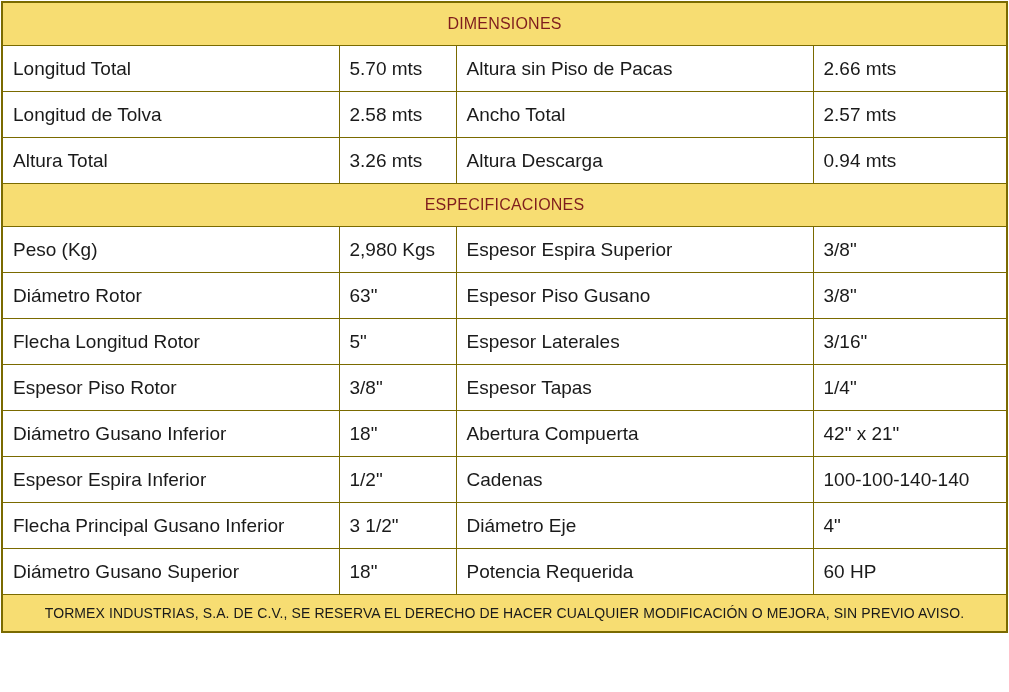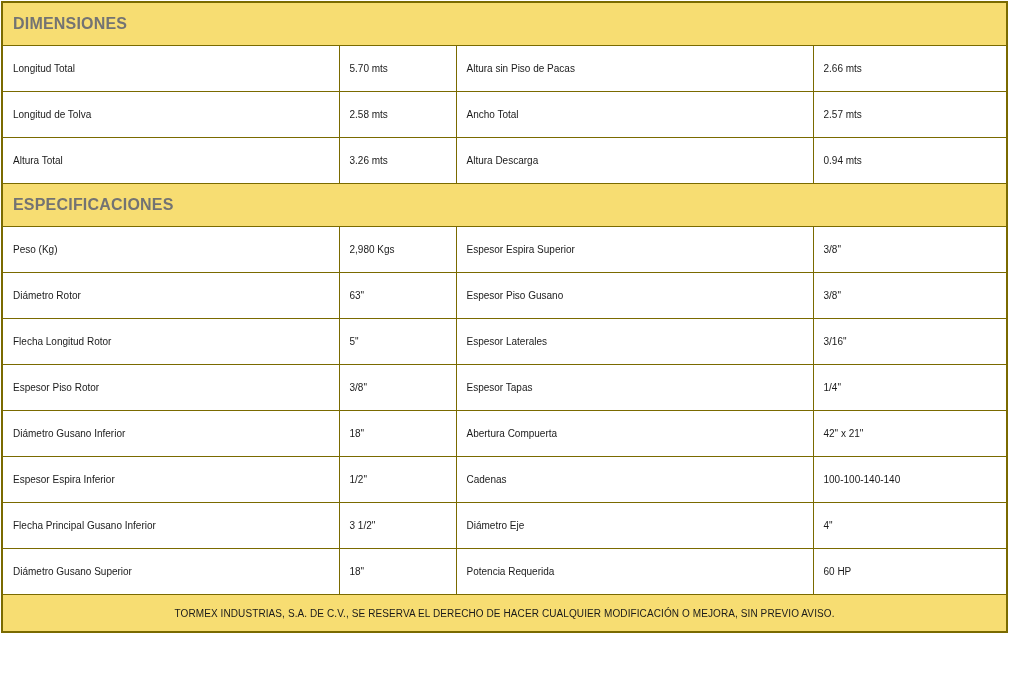--- a/index.html
+++ b/index.html
@@ -17,39 +17,40 @@
     border-collapse: collapse;
     table-layout: fixed;
     width: 1007px;
     margin: 1px 0 0 1px;
     border: 2px solid #7a6a00;
   }
   .spec-table td {
     border: 1px solid #7a6a00;
     padding: 0 10px;
     height: 45px;
-    font-size: 10px;
+    font-size: 19px;
     color: #1a1a1a;
     vertical-align: middle;
     background: #ffffff;
     white-space: nowrap;
     overflow: hidden;
   }
   td.section-header {
     background: #f7dd72;
-    font-weight: bold;
+    text-align: center;
+    font-weight: normal;
     font-size: 16px;
-    color: #737373;
+    color: #7f1d1d;
     letter-spacing: 0.2px;
     height: 42px;
   }
   td.footer-cell {
     background: #f7dd72;
     text-align: center;
-    font-size: 10px;
+    font-size: 14px;
     color: #1a1a1a;
     height: 36px;
     letter-spacing: 0.1px;
   }
   .col-label-a { width: 337px; }
   .col-value-a { width: 117px; }
   .col-label-b { width: 357px; }
   .col-value-b { width: 194px; }
 </style>
 </head>

